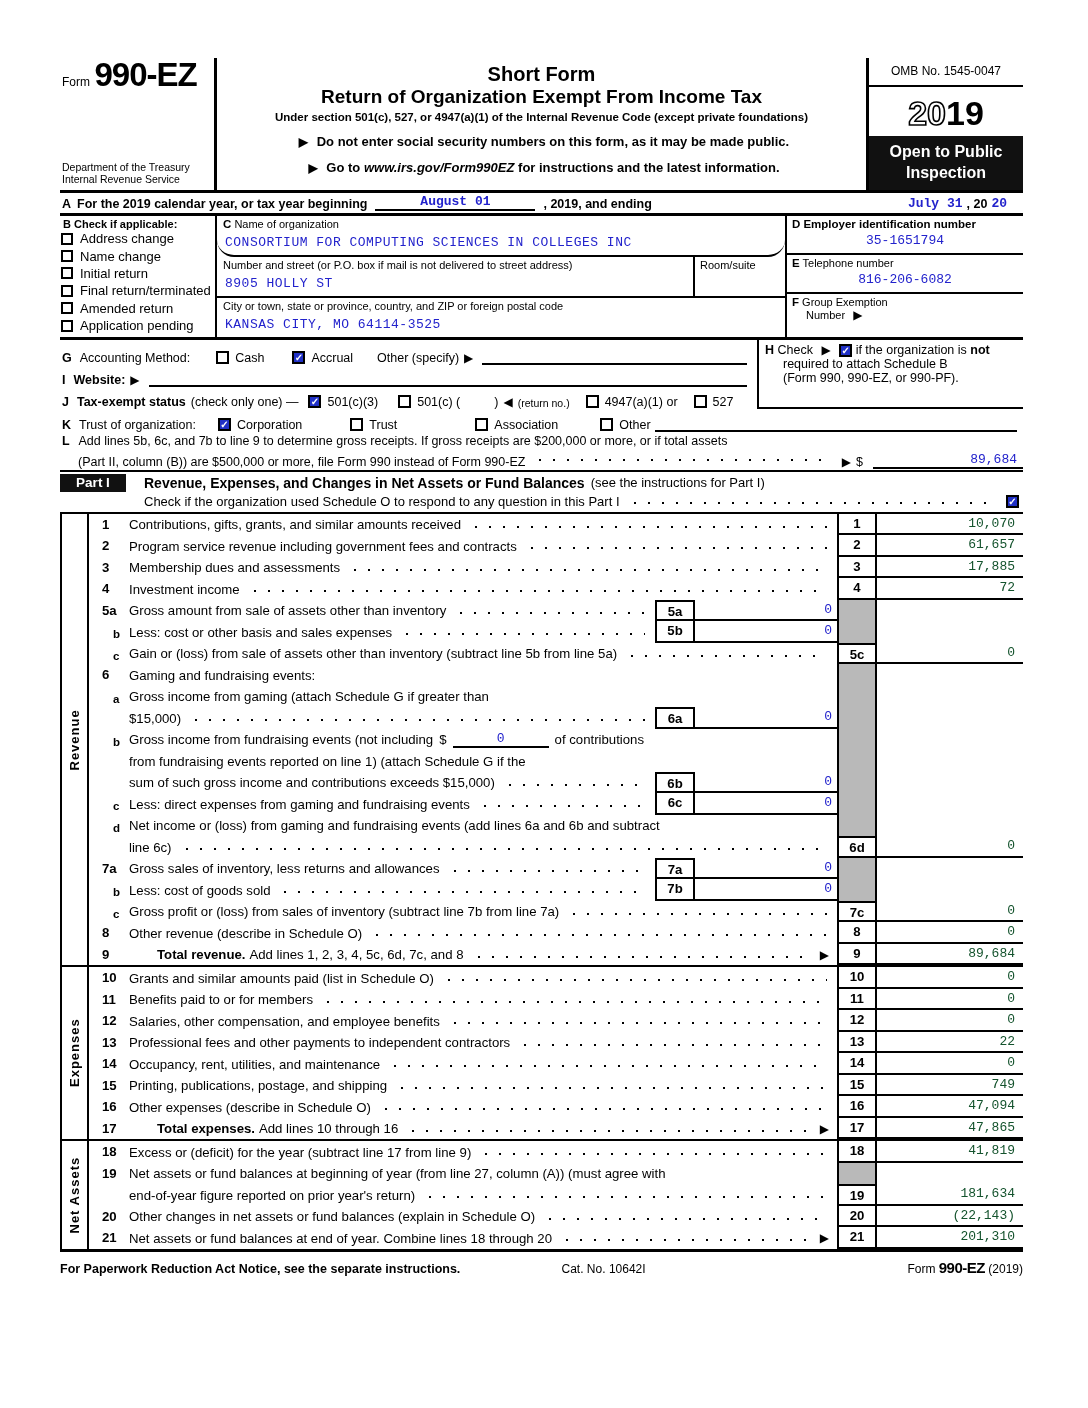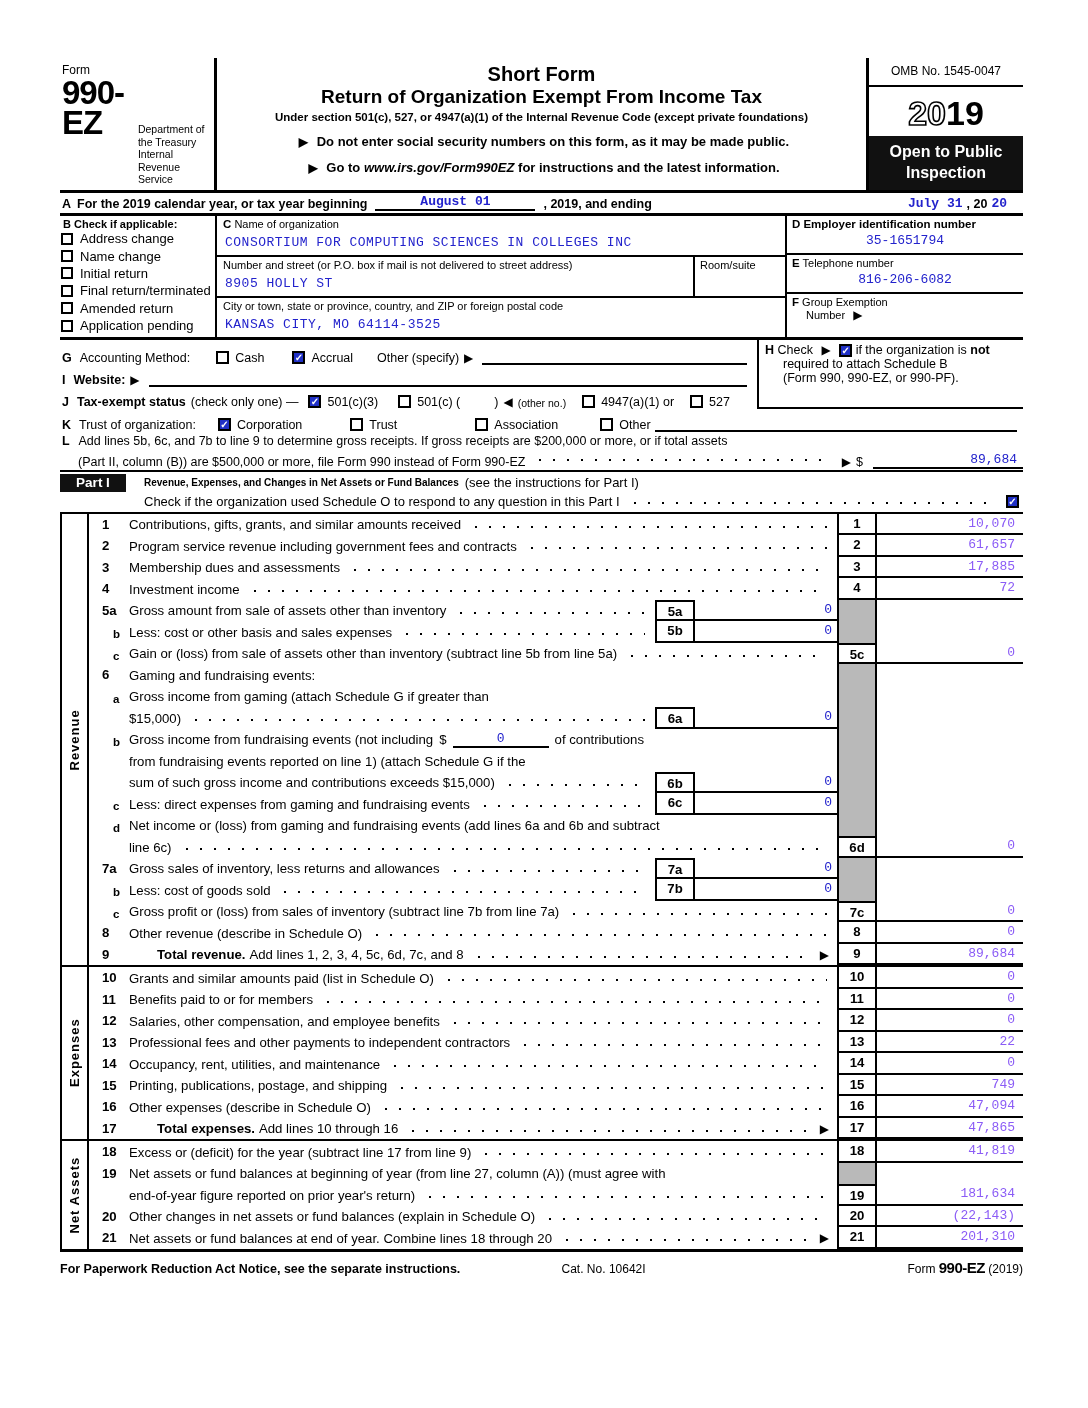--- a/index.html
+++ b/index.html
@@ -2,21 +2,21 @@
 <html><head>
 <meta charset="utf-8">
 <style>
   * { box-sizing: border-box; margin: 0; padding: 0; }
   html,body { background:#fff; }
   body { width:1088px; min-height:1408px; font-family:"Liberation Sans", sans-serif; color:#000; }
   .page { width:963px; margin:58px 0 0 60px; }
 
   
   .hdr { display:flex; border-bottom:3px solid #000; }
-  .h-left { width:157px; border-right:3px solid #000; padding:2px 4px 2px 2px; display:flex; }
+  .h-left { width:157px; border-right:3px solid #000; padding:2px 4px 2px 2px; display:flex; flex-direction:column; }
   .formword { font-size:12px; margin-top:30px; }
   .formnum { font-size:33px; font-weight:bold; letter-spacing:-1px; line-height:.9; }
   .dept { margin-top:auto; font-size:10.5px; line-height:1.2; padding-bottom:2px; }
   .h-center { flex:1; text-align:center; padding:5px 10px 4px 10px; }
   .t1 { font-size:20px; font-weight:bold; }
   .t2 { font-size:19px; font-weight:bold; }
   .sub { font-size:11.5px; font-weight:bold; margin-top:3px; }
   .note { font-size:13px; font-weight:bold; margin-top:11px; }
   .note .url { font-style:italic; }
   .h-right { width:157px; border-left:3px solid #000; display:flex; flex-direction:column; text-align:center; }
@@ -71,21 +71,21 @@
   .glk { display:flex; align-items:flex-end; height:23px; font-size:12.5px; padding:0 2px; }
   .glk .cb { margin:0 6px 1px 0; }
   .gll { font-size:12.5px; padding:2px 2px 0 2px; }
   .gll-2 { display:flex; align-items:flex-end; height:22px; padding:0 0 1px 2px; font-size:12.5px; }
   .lval { width:150px; border-bottom:2px solid #000; text-align:right; padding-right:6px; margin-left:10px; }
 
   
   .band { padding:2px 0 0 0; }
   .band-1 { display:flex; align-items:center; }
   .ptag { width:66px; background:#111; color:#fff; font-weight:bold; font-size:13.5px; text-align:center; padding:1px 0 2px 0; margin-right:18px; }
-  .band-title { font-size:10px; font-weight:bold; }
+  .band-title { font-size:14px; font-weight:bold; }
   .band-note { font-size:13px; font-weight:normal; }
   .band-2 { display:flex; align-items:center; margin:2px 0 3px 84px; font-size:13px; }
   .lead { flex:1 1 auto; min-width:16px; align-self:stretch; margin:0 10px 0 8px;
           background-image:radial-gradient(circle, #000 1.15px, transparent 1.5px);
           background-size:14px 6px; background-repeat:repeat-x; background-position:0 63%; }
   .band-2 .cb { margin-right:4px; }
 
   
   .tbl { border-top:2.5px solid #000; border-left:2.5px solid #000; border-bottom:3px solid #000; }
   .sec { display:flex; }
@@ -98,21 +98,21 @@
   .n { width:40px; flex:none; font-weight:bold; padding-left:13px; align-self:stretch; line-height:21px; }
   .n.sub { padding-left:24px; }
   .txt { white-space:nowrap; }
   .txt b { margin-right:4px;margin-left:28px; }
   .gap { flex:1; }
   .nb { width:40px; flex:none; text-align:center; font-weight:bold; border-left:2px solid #000; border-right:2px solid #000;
         border-bottom:2px solid #000; align-self:stretch; line-height:20px; }
   .nb.g { background:#b9b9b9; border-bottom:none; }
   .nb.t { border-top:2px solid #000; }
   .vc { width:146px; flex:none; align-self:stretch; border-bottom:2px solid #000; text-align:right; padding-right:8px;
-        font-family:"Liberation Mono","DejaVu Sans Mono",monospace; color:#8b5cf6; font-size:13px; line-height:20px; }
+        font-family:"Liberation Mono","DejaVu Sans Mono",monospace; color:#14532d; font-size:13px; line-height:20px; }
   .vc.e { border-bottom:none; }
   .ib { width:40px; flex:none; text-align:center; font-weight:bold; border-left:2px solid #000; border-right:2px solid #000;
         border-bottom:2px solid #000; align-self:stretch; line-height:20px; }
   .ib.t { border-top:2px solid #000; }
   .ia { width:142px; flex:none; align-self:stretch; border-bottom:2px solid #000; text-align:right; padding-right:5px;
         font-family:"Liberation Mono","DejaVu Sans Mono",monospace; color:#2222cc; font-size:13px; line-height:20px; }
   .iamt { display:inline-block; width:96px; border-bottom:2px solid #000; text-align:center; margin:0 6px; }
   .r .arr { margin:0 8px 0 2px; }
 
   
@@ -201,21 +201,21 @@
       <div class="b-item">
         <span class="cb small"></span>
         <span>Amended return</span>
       </div>
       <div class="b-item">
         <span class="cb small"></span>
         <span>Application pending</span>
       </div>
     </div>
     <div class="c-col">
-      <div class="c-cell" style="flex:1.15;">
+      <div class="c-cell" style="flex:1.15;border-radius:17px;">
         <div class="mini">
           <b>C</b>
           <span>Name of organization</span>
         </div>
         <div class="en c-val">CONSORTIUM FOR COMPUTING SCIENCES IN COLLEGES INC</div>
       </div>
       <div class="c-cell c-street" style="flex:1.05;">
         <div class="left">
           <div class="mini">Number and street (or P.O. box if mail is not delivered to street address)</div>
           <div class="en c-val">8905 HOLLY ST</div>
@@ -279,21 +279,21 @@
           <span style="margin-left:5px;">(check only one) —</span>
           <span class="cb ck" style="margin-left:10px;">
               <span class="ckm">✓</span>
             </span>
           <span>501(c)(3)</span>
           <span class="cb" style="margin-left:20px;"></span>
           <span>501(c) (</span>
           <span style="display:inline-block;width:34px;"></span>
           <span>)</span>
           <span class="arr">◀</span>
-          <span class="tiny">(other no.)</span>
+          <span class="tiny">(return no.)</span>
           <span class="cb" style="margin-left:16px;"></span>
           <span>4947(a)(1) or</span>
           <span class="cb" style="margin-left:16px;"></span>
           <span>527</span>
         </div>
       </div>
       <div class="gl-right">
         <div>
           <b>H</b>
           <span>Check</span>

